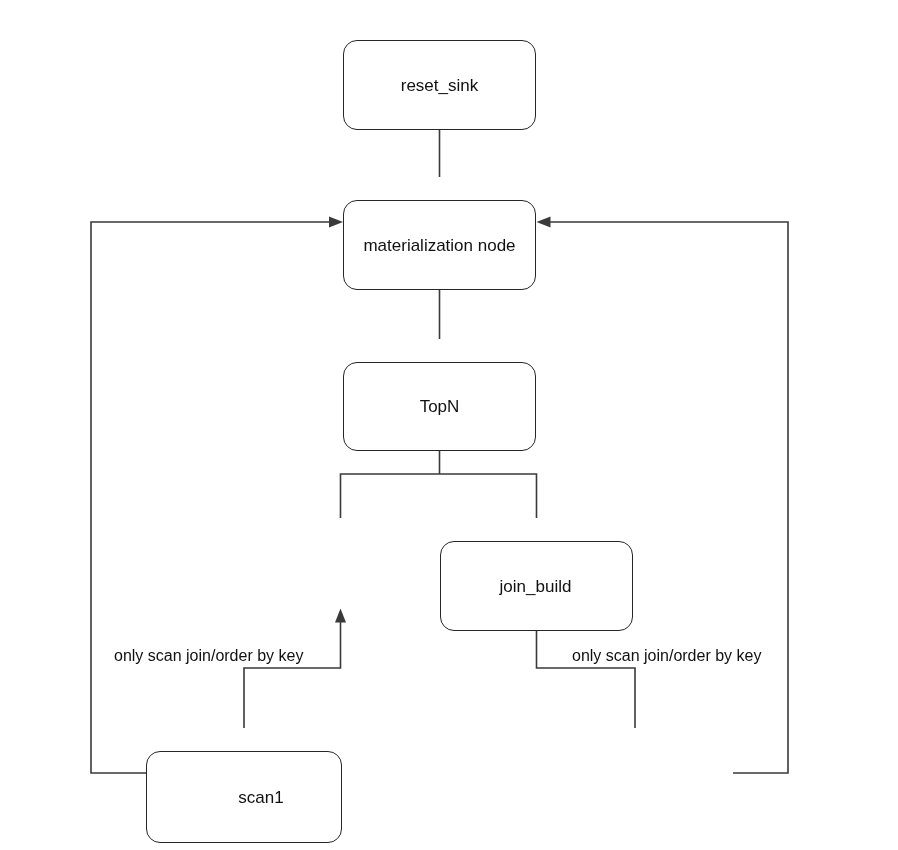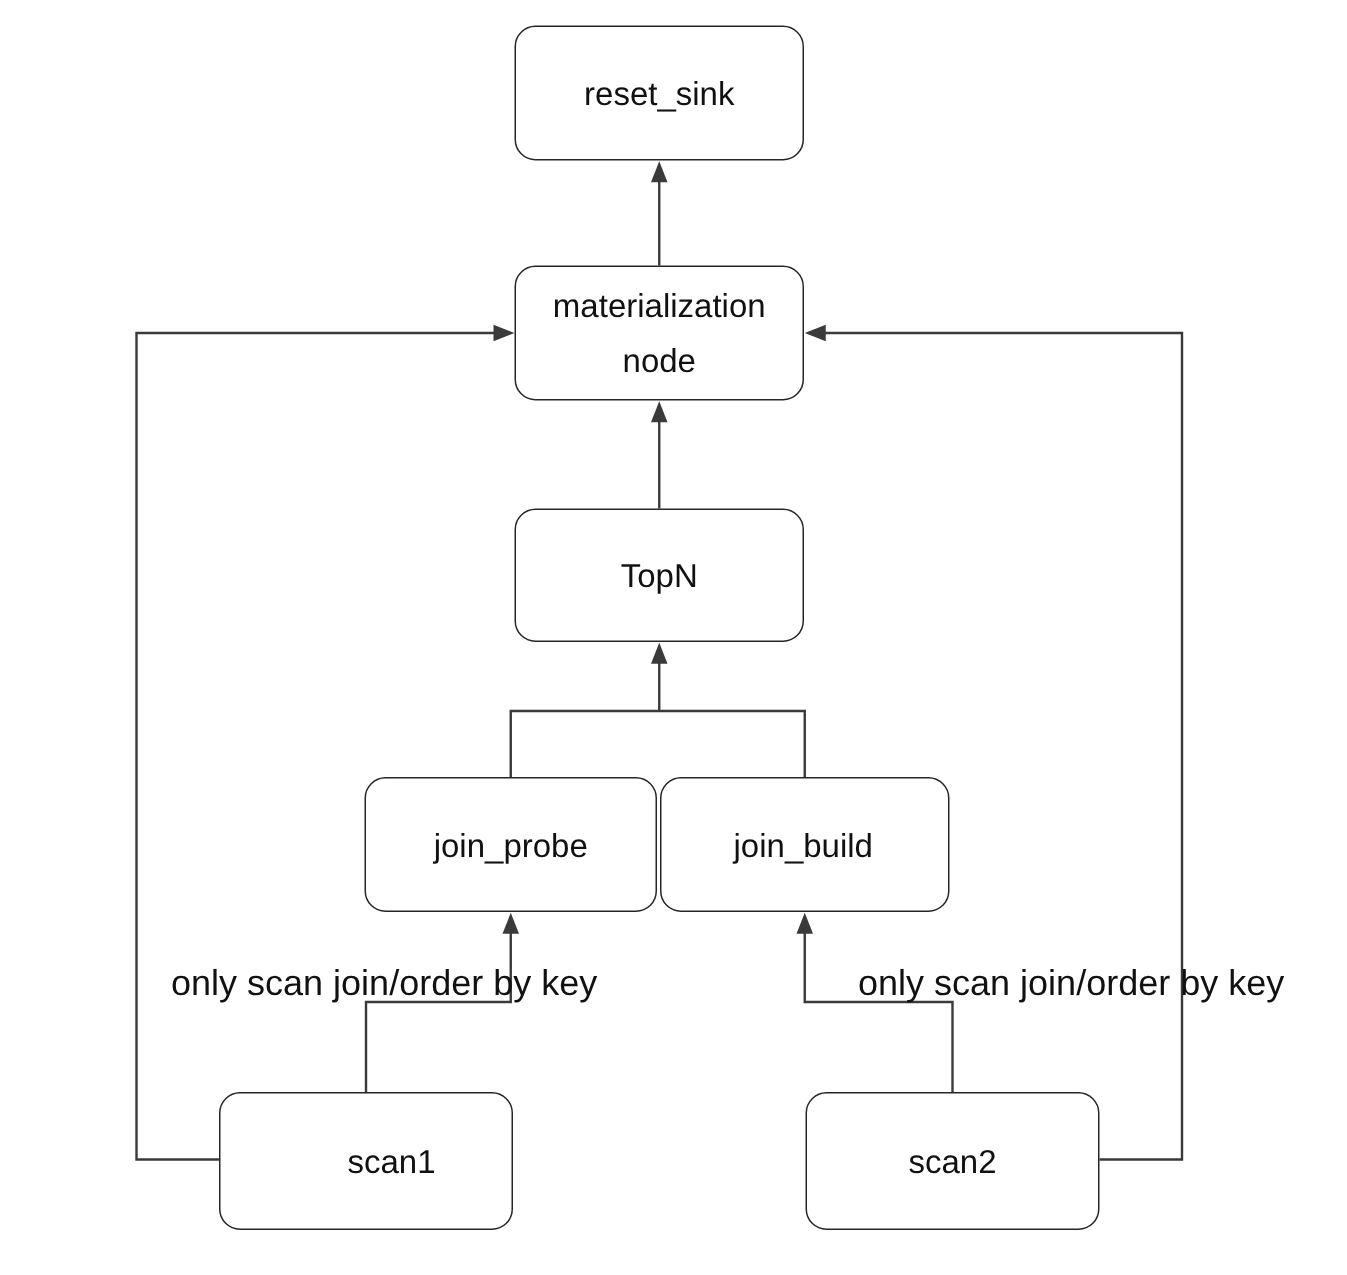--- a/index.html
+++ b/index.html
@@ -21,27 +21,28 @@
   .edge{stroke:var(--line-color);stroke-width:1.6;fill:none;}
   .arrow{fill:var(--line-color);stroke:none;}
   .node{
     position:absolute;
     box-sizing:border-box;
     background:var(--box-fill-color);
     border:1.5px solid var(--box-border-color);
     border-radius:14px;
     display:flex;align-items:center;justify-content:center;
     text-align:center;
-    font-size:22px;line-height:37px;
+    font-size:17px;line-height:37px;
     color:var(--text-color);
     padding:0 14px;
+    margin-top:23px;
   }
   .edge-label{
     position:absolute;
-    font-size:24px;line-height:30px;
+    font-size:16px;line-height:30px;
     color:var(--text-color);
     white-space:nowrap;
   }
 </style>
 </head>
 <body>
 
 <div class="canvas">
 
   <svg class="edges-layer" viewBox="0 0 898 850" aria-hidden="true">
@@ -68,25 +69,23 @@
     <path class="edge" d="M733 773 H788 V222 H549.5"></path>
     <polygon class="arrow" points="536.5,222 550.5,216.5 550.5,227.5"></polygon>
   </svg>
 
   <div class="node" style="left:343px;top:17px;width:193px;height:90px;">reset_sink</div>
 
   <div class="node" style="left:343px;top:177px;width:193px;height:90px;">materialization node</div>
 
   <div class="node" style="left:343px;top:339px;width:193px;height:89px;">TopN</div>
 
-  <div class="node" style="left:243px;top:518px;width:195px;height:90px;">join_probe</div>
 
   <div class="node" style="left:440px;top:518px;width:193px;height:90px;padding-left:12px;">join_build</div>
 
   <div class="node" style="left:146px;top:728px;width:196px;height:92px;padding-left:48px;">scan1</div>
 
-  <div class="node" style="left:537px;top:728px;width:196px;height:92px;">scan2</div>
 
   <div class="edge-label" style="left:114px;top:641px;">only scan join/order by key</div>
 
   <div class="edge-label" style="left:572px;top:641px;">only scan join/order by key</div>
 
 </div>
 
 </body></html>

